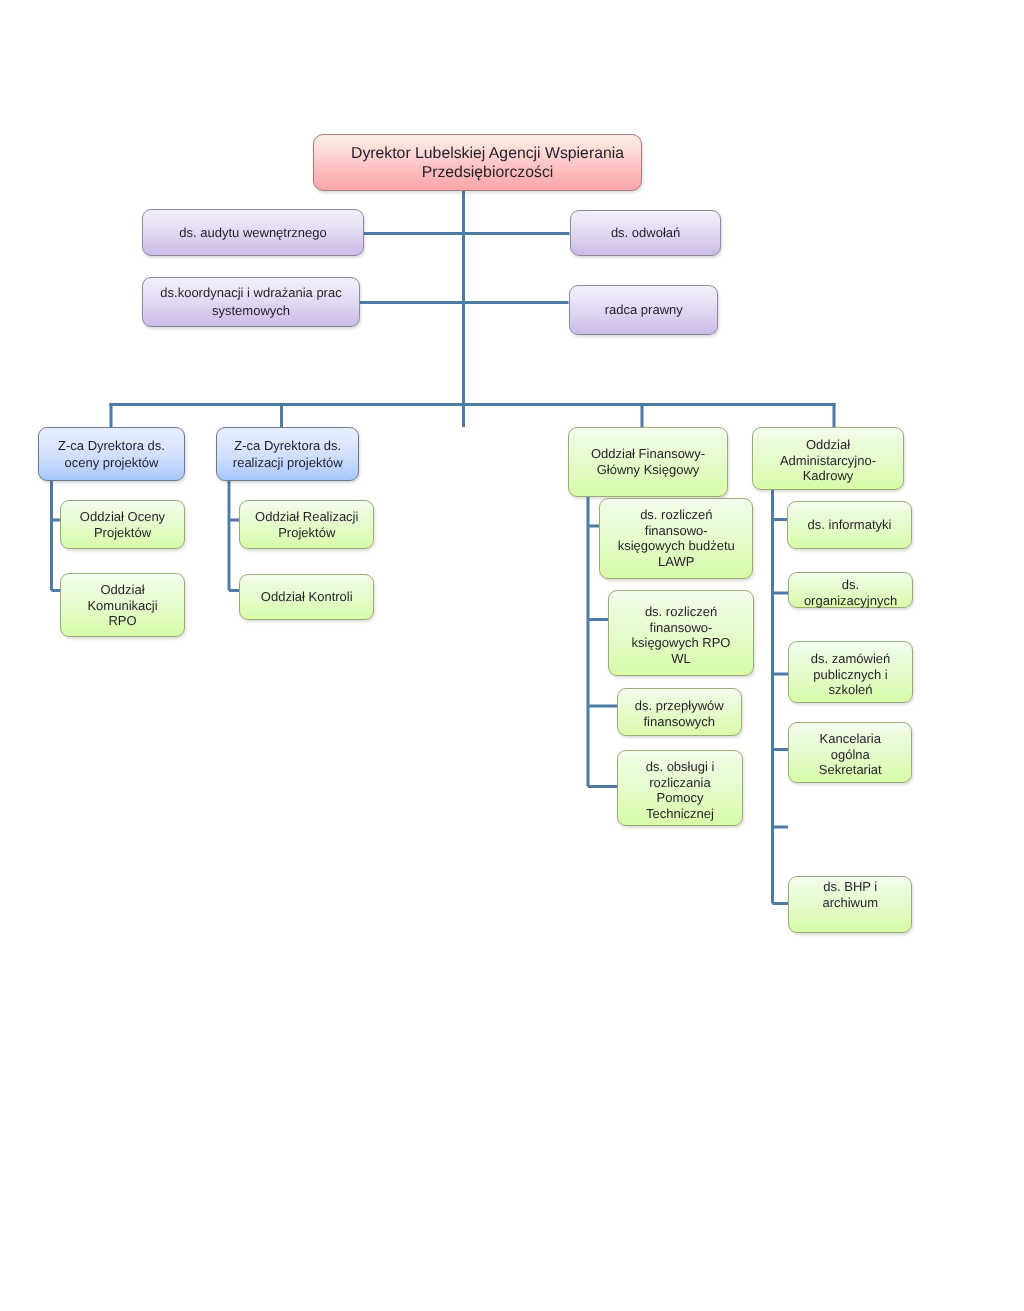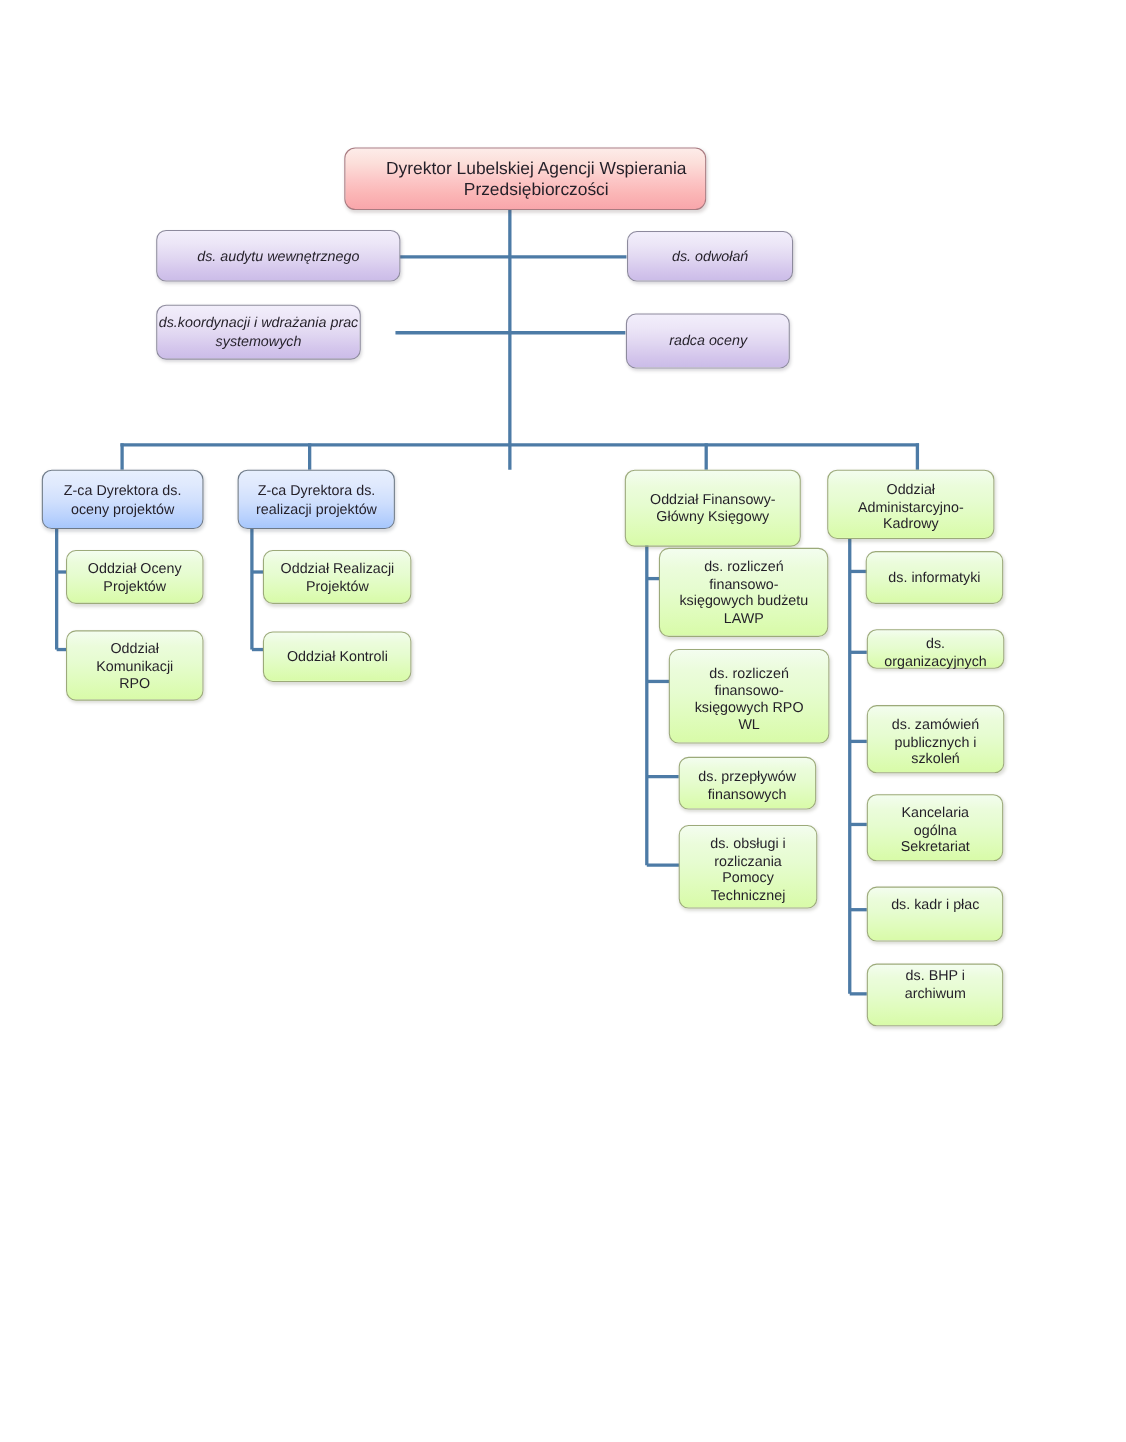--- a/index.html
+++ b/index.html
@@ -21,21 +21,21 @@
   .n-pink {
     background:linear-gradient(180deg,#fdece9 0%, #fcded9 25%, #fcc8c8 50%, #fbb6b6 75%, #f9a6ab 100%);
     border:1px solid #a97b81; border-radius:10px;
     box-shadow:1px 2px 3px rgba(90,70,70,0.20);
     font-size:15.8px; line-height:19px;padding-left:20px;
   }
   .n-purple {
     background:linear-gradient(180deg,#f2eefb 0%, #ece6f7 25%, #e0d6f1 55%, #d4c6ec 80%, #cbbce8 100%);
     border:1px solid #8d8a9d; border-radius:9px;
     box-shadow:1px 2px 3px rgba(70,65,80,0.20);
-    font-size:13px; line-height:18px;font-style:italic;
+    font-size:13px; line-height:18px;
   }
   .n-blue {
     background:linear-gradient(180deg,#e7effd 0%, #dfe9fd 25%, #cfdffd 55%, #bad2fd 80%, #a6c7fc 100%);
     border:1px solid #6e7a88; border-radius:9px;
     box-shadow:1px 2px 3px rgba(60,70,85,0.20);
     font-size:13px; line-height:17px;
   }
   .n-green {
     background:linear-gradient(180deg,#f3fdef 0%, #ebfcdb 22%, #e6fcd0 45%, #e0fcbe 70%, #d8fba8 100%);
     border:1px solid #9caa7a; border-radius:9px;
@@ -90,26 +90,26 @@
   </div>
 
   <div class="node n-purple" style="left:142px; top:209px; width:222px; height:47px;">
     <span class="lbl">ds. audytu wewnętrznego</span>
   </div>
 
   <div class="node n-purple" style="left:569.5px; top:209.7px; width:151.2px; height:46.6px;">
     <span class="lbl">ds. odwołań</span>
   </div>
 
-  <div class="node n-purple" style="left:142px; top:277px; width:186px; height:50px;text-align:center;">
+  <div class="node n-purple" style="left:142px; top:277px; width:218px; height:50px;text-align:center;">
     <span class="lbl">ds.koordynacji i wdrażania prac<br>systemowych</span>
   </div>
 
   <div class="node n-purple" style="left:568.5px; top:285px; width:149.5px; height:50px;">
-    <span class="lbl">radca oceny</span>
+    <span class="lbl">radca prawny</span>
   </div>
 
   <div class="node n-blue" style="left:38px; top:427px; width:147px; height:54px;">
     <span class="lbl">Z-ca Dyrektora ds.<br>oceny projektów</span>
   </div>
 
   <div class="node n-blue" style="left:215.5px; top:427px; width:143.5px; height:54px;">
     <span class="lbl">Z-ca Dyrektora ds.<br>realizacji projektów</span>
   </div>
 
@@ -162,21 +162,18 @@
   </div>
 
   <div class="node n-green" style="left:787.5px; top:640.5px; width:125px; height:62.5px; padding-top:5px;">
     <span class="lbl">ds. zamówień<br>publicznych i<br>szkoleń</span>
   </div>
 
   <div class="node n-green" style="left:787.5px; top:721.7px; width:124.5px; height:61.8px; padding-top:4px;">
     <span class="lbl">Kancelaria<br>ogólna<br>Sekretariat</span>
   </div>
 
-  <div class="node n-green" style="left:787.5px; top:806px; width:124.5px; height:50px; align-items:flex-start; padding-top:7px;">
-    <span class="lbl">ds. kadr i płac</span>
-  </div>
 
   <div class="node n-green" style="left:787.5px; top:875.8px; width:124.5px; height:56.9px; padding-bottom:20px;">
     <span class="lbl">ds. BHP i<br>archiwum</span>
   </div>
 
 </div>
 
 </body></html>

